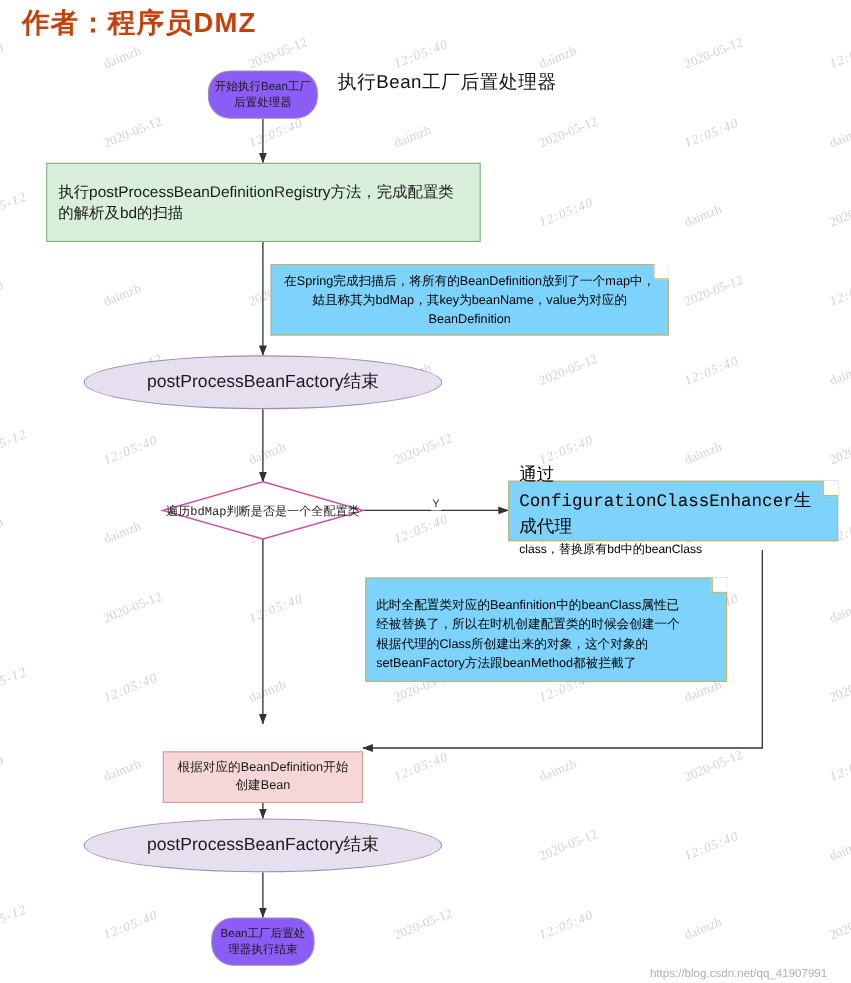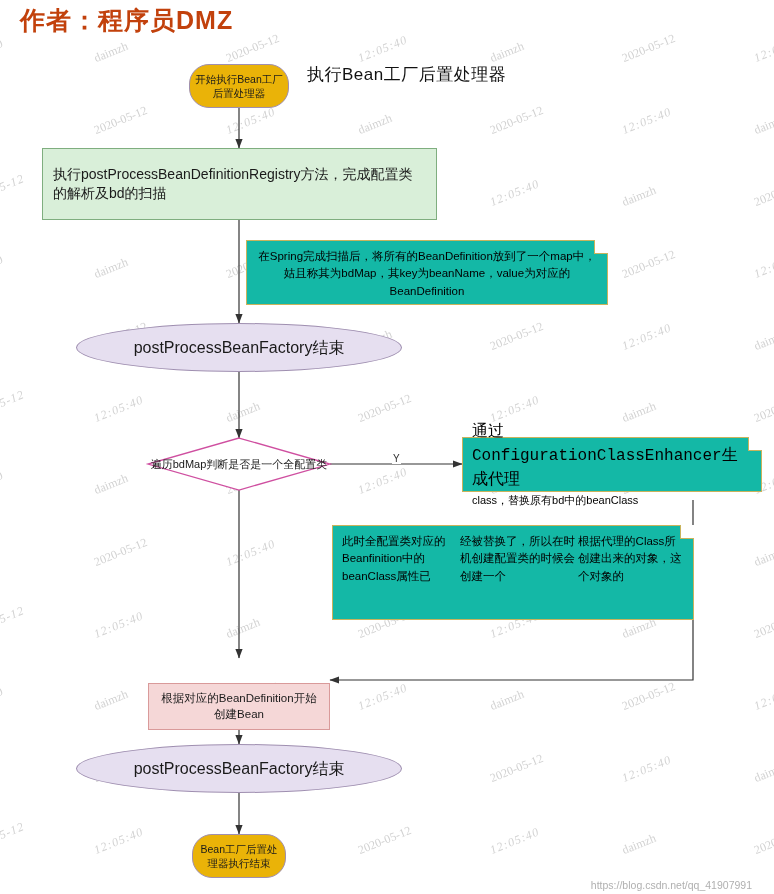--- a/index.html
+++ b/index.html
@@ -50,21 +50,21 @@
     align-items: center;
     justify-content: center;
     text-align: center;
     line-height: 1.35;
     color: #1a1a1a;
   }
 
   
   .term {
     border: 1.4px solid #9f8fb0;
-    background: #eab308;
+    background: #8b5cf6;
     border-radius: 20px;
     font-size: 10.5px;
     padding: 3px 4px;
   }
 
   
   .proc-green {
     border: 1.3px solid #7fae7f;
     background: #d9efd9;
     font-size: 14px;
@@ -85,21 +85,21 @@
   .ellipse {
     border: 1.3px solid #9f8fb0;
     background: #e6dff0;
     border-radius: 50%;
     font-size: 16px;
   }
 
   
   .note {
     border: 1.3px solid #c9b35c;
-    background: #14b8a6;
+    background: #7dd3fc;
     font-size: 11.5px;
     padding: 7px 9px;
     text-align: center;
     position: absolute;
     line-height: 1.5;
   }
   .note::after {
     content: "";
     position: absolute;
     top: -1px; right: -1px;
@@ -263,34 +263,35 @@
   </div>
 
   <div class="note" style="left:246px; top:240px; width:362px; height:65px;">
     <span>在Spring完成扫描后，将所有的BeanDefinition放到了一个map中，姑且称其为bdMap，其key为beanName，value为对应的BeanDefinition</span>
   </div>
 
   <div class="node ellipse" style="left:76px; top:323px; width:326px; height:49px;">
     <span>postProcessBeanFactory结束</span>
   </div>
 
-  <div class="diamond-wrap" style="left:148px; top:438px; width:182px; height:52px;">
+  <div class="diamond-wrap" style="left:148px; top:438px; width:182px; height:52px;font-family:Liberation Mono, monospace;">
     <div class="diamond-label">遍历bdMap判断是否是一个全配置类</div>
   </div>
   <div class="edge-label" style="left:392px; top:453px;">Y</div>
 
   <div class="note" style="left:462px; top:437px; width:300px; height:55px; text-align:left; display:flex; flex-direction:column; justify-content:center;">
     <span class="mono" style="font-size:16px;">通过ConfigurationClassEnhancer生成代理</span>
     <span style="font-size:11px;">class，替换原有bd中的beanClass</span>
   </div>
 
-  <div class="note note-left" style="left:332px; top:525px; width:362px; height:95px; display:flex; flex-direction:row; justify-content:space-between;">
+  <div class="note note-left" style="left:332px; top:525px; width:329px; height:95px; display:flex; flex-direction:column; justify-content:flex-end;">
     <span>此时全配置类对应的Beanfinition中的beanClass属性已</span>
     <span>经被替换了，所以在时机创建配置类的时候会创建一个</span>
     <span>根据代理的Class所创建出来的对象，这个对象的</span>
+    <span>setBeanFactory方法跟beanMethod都被拦截了</span>
   </div>
 
   <div class="node proc-pink" style="left:148px; top:658px; width:182px; height:47px;margin-top:25px;">
     <span>根据对应的BeanDefinition开始创建Bean</span>
   </div>
 
   <div class="node ellipse" style="left:76px; top:744px; width:326px; height:49px;">
     <span>postProcessBeanFactory结束</span>
   </div>
 

